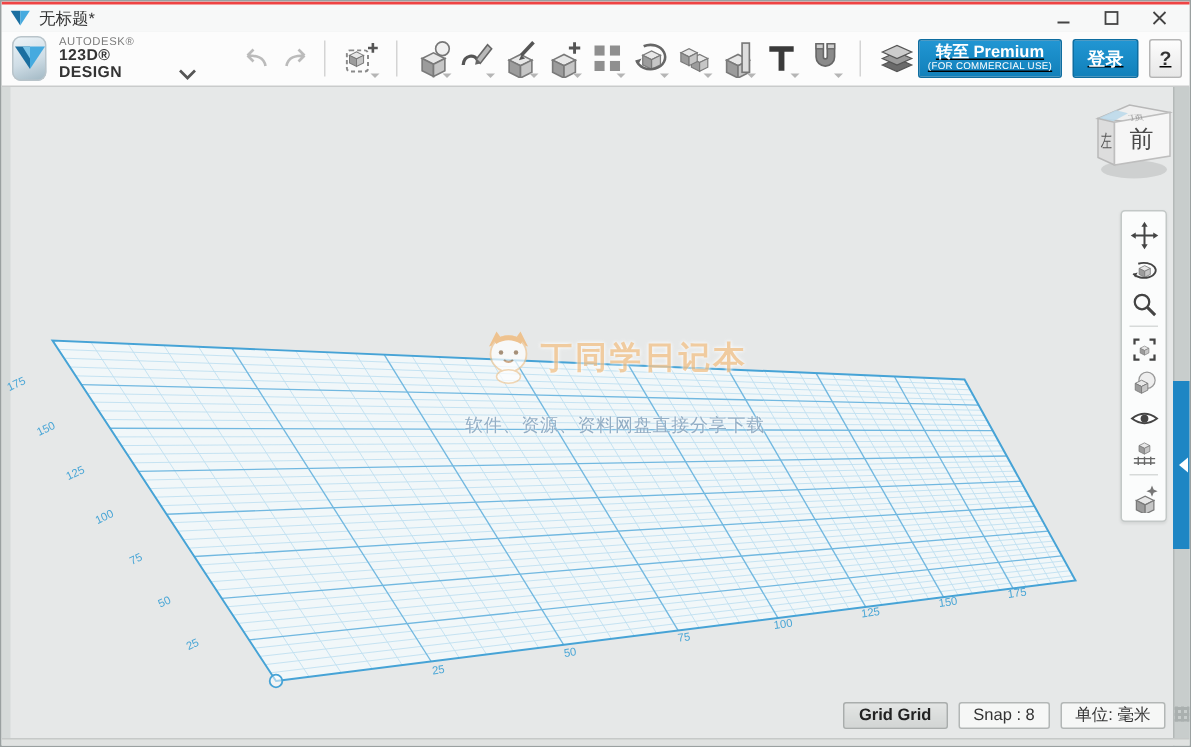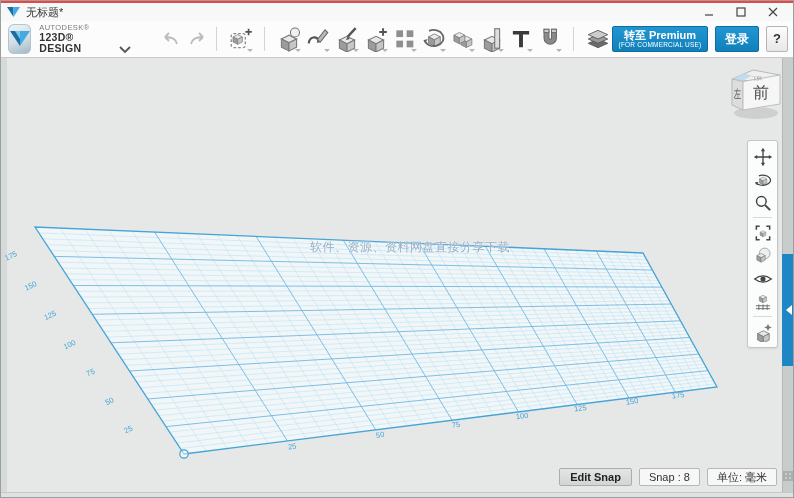--- a/index.html
+++ b/index.html
@@ -24,21 +24,21 @@
   .brandtext .b1{font-size:7.5px;color:#7a7a7a;letter-spacing:.4px;}
   .brandtext .b2{font-size:10.5px;font-weight:bold;color:#333;letter-spacing:.3px;}
   .chev{margin-left:10px;display:flex;align-items:center;}
   .histbtn{margin-left:10px;display:flex;align-items:center;opacity:.9;}
   .histbtn:first-of-type{margin-left:30px;}
   .tsep{width:1px;height:24px;background:#d4d4d4;margin:0 9px;flex:0 0 1px;}
   .tool{position:relative;width:28px;height:30px;display:flex;align-items:center;justify-content:center;margin:0 1.5px;}
   .tool::after{content:"";position:absolute;right:1px;bottom:2px;border-left:3px solid transparent;
     border-right:3px solid transparent;border-top:3px solid #b5b5b5;}
   .tool.nodd::after{display:none;}
-  .rightacts{margin-left:auto;display:flex;align-items:center;gap:7px;}
+  .rightacts{margin-left:auto;display:flex;align-items:center;gap:7px;text-decoration:underline;}
   .bluebtn{background:linear-gradient(#2196d3,#1180ba);border:1px solid #0e6da0;border-radius:2px;
     color:#fff;text-align:center;cursor:pointer;}
   .premium{width:96px;padding:2px 2px;line-height:1.1;}
   .premium .p1{font-size:11px;font-weight:bold;}
   .premium .p2{font-size:6.5px;letter-spacing:.2px;}
   .loginbtn{width:44px;height:26px;font-size:12px;font-weight:bold;line-height:24px;}
   .helpbtn{width:22px;height:26px;background:linear-gradient(#fdfdfd,#e7e7e7);border:1px solid #b5b5b5;
     border-radius:2px;font-size:13px;font-weight:bold;color:#333;text-align:center;line-height:24px;}
 
   
@@ -346,20 +346,35 @@
         <text x="521.4452245883305" y="360.47447418813124" font-size="7.5" fill="#4aa6d6" text-anchor="middle" transform="rotate(-8 521.4452245883305 360.47447418813124)">100</text>
         <text x="55.9095811225394" y="256.92733911282215" font-size="7.5" fill="#4aa6d6" text-anchor="end" transform="rotate(-25 55.9095811225394 256.92733911282215)">125</text>
         <text x="579.6860913440079" y="352.7325112655571" font-size="7.5" fill="#4aa6d6" text-anchor="middle" transform="rotate(-8 579.6860913440079 352.7325112655571)">125</text>
         <text x="36.3390041164632" y="227.39877753759208" font-size="7.5" fill="#4aa6d6" text-anchor="end" transform="rotate(-25 36.3390041164632 227.39877753759208)">150</text>
         <text x="631.3368484985352" y="345.8665721219874" font-size="7.5" fill="#4aa6d6" text-anchor="middle" transform="rotate(-8 631.3368484985352 345.8665721219874)">150</text>
         <text x="16.561389729622093" y="197.55783293735502" font-size="7.5" fill="#4aa6d6" text-anchor="end" transform="rotate(-25 16.561389729622093 197.55783293735502)">175</text>
         <text x="677.4561348954569" y="339.73593181406767" font-size="7.5" fill="#4aa6d6" text-anchor="middle" transform="rotate(-8 677.4561348954569 339.73593181406767)">175</text>
       </svg>
 
     <div class="watermark">
+      <div class="wm-row">
+        <svg width="34" height="36" viewBox="0 0 34 36">
+          <g opacity="0.7">
+            <polygon points="4,11 9,1 14,8" fill="#f2b36a"></polygon>
+            <polygon points="30,11 25,1 20,8" fill="#f2b36a"></polygon>
+            <circle cx="17" cy="16" r="12" fill="#ffffff" stroke="#f0c896" stroke-width="1.2"></circle>
+            <path d="M8,8 q9,-5.5 18,0" stroke="#f2b36a" fill="none" stroke-width="3"></path>
+            <circle cx="12" cy="15" r="1.5" fill="#8a6a4a"></circle>
+            <circle cx="22" cy="15" r="1.5" fill="#8a6a4a"></circle>
+            <path d="M14,20 q3,2.5 6,0" stroke="#c08a5a" fill="none" stroke-width="1.5"></path>
+            <ellipse cx="17" cy="31" rx="8" ry="4.5" fill="#ffffff" stroke="#f0c896" stroke-width="1"></ellipse>
+          </g>
+        </svg>
+        <span class="wm-title">丁同学日记本</span>
+      </div>
       <div class="wm-sub">软件、资源、资料网盘直接分享下载</div>
     </div>
 
     <svg class="viewcube" width="64" height="64" viewBox="0 0 64 64">
       <ellipse cx="33" cy="53" rx="22" ry="6" fill="rgba(0,0,0,0.10)"></ellipse>
       <polygon points="9,19 30,10 57,15 37,22" fill="#efefef" stroke="#b8b8b8" stroke-width="1"></polygon>
       <polygon points="9,19 21,13.5 29,15.5 18,21.5" fill="#bcd9ea" opacity="0.9"></polygon>
       <polygon points="9,19 20,21.5 20,50 9,45" fill="#dddddd" stroke="#b8b8b8" stroke-width="1"></polygon>
       <polygon points="20,21.5 57,15 57,44 20,50" fill="#f6f6f6" stroke="#bebebe" stroke-width="1"></polygon>
       <text x="38" y="38" font-size="16" fill="#4a4a4a" text-anchor="middle">前</text>
@@ -424,20 +439,20 @@
       </span>
     </div>
 
     <div class="scrollstrip"></div>
     <div class="bluetab">
       <span class="arr"></span>
     </div>
     <div class="grip"></div>
 
     <div class="statusbar">
-      <span class="sbtn">Edit Snap</span>
+      <span class="sbtn">Grid Grid</span>
       <span class="sfield">Snap : 8</span>
       <span class="sfield">单位: 毫米</span>
     </div>
 
     <div class="bottomstrip"></div>
   </div>
 </div>
 
 </body></html>

